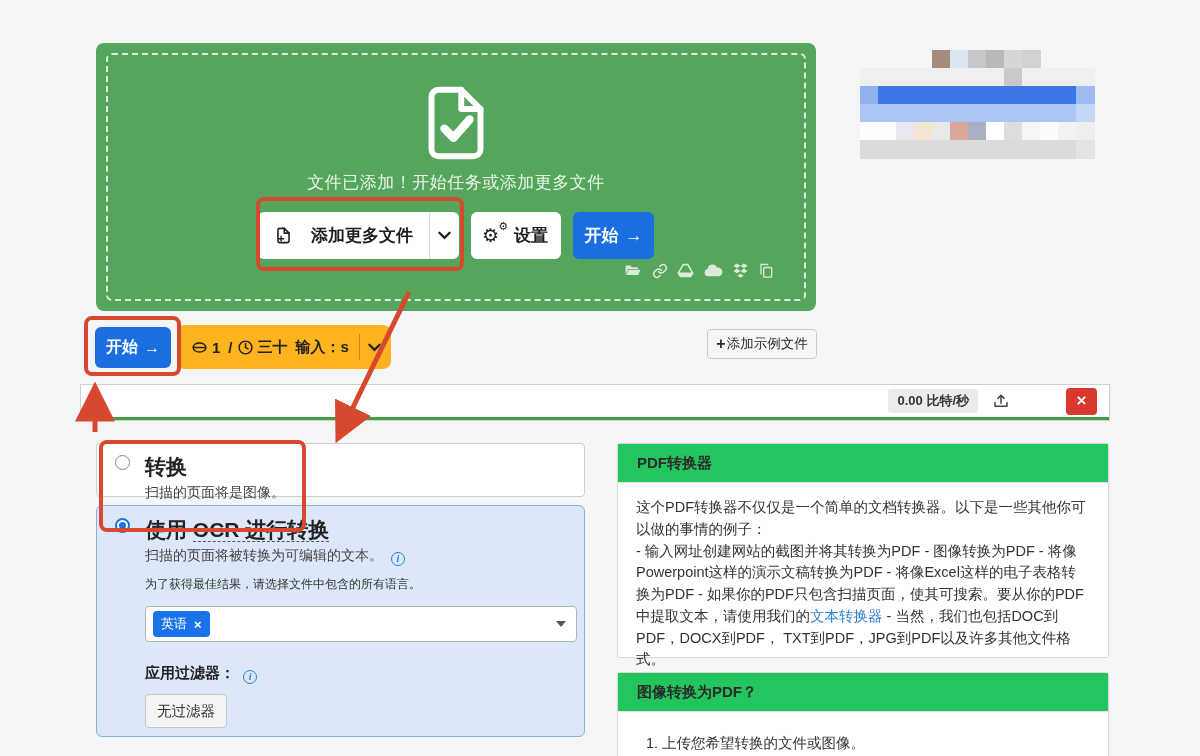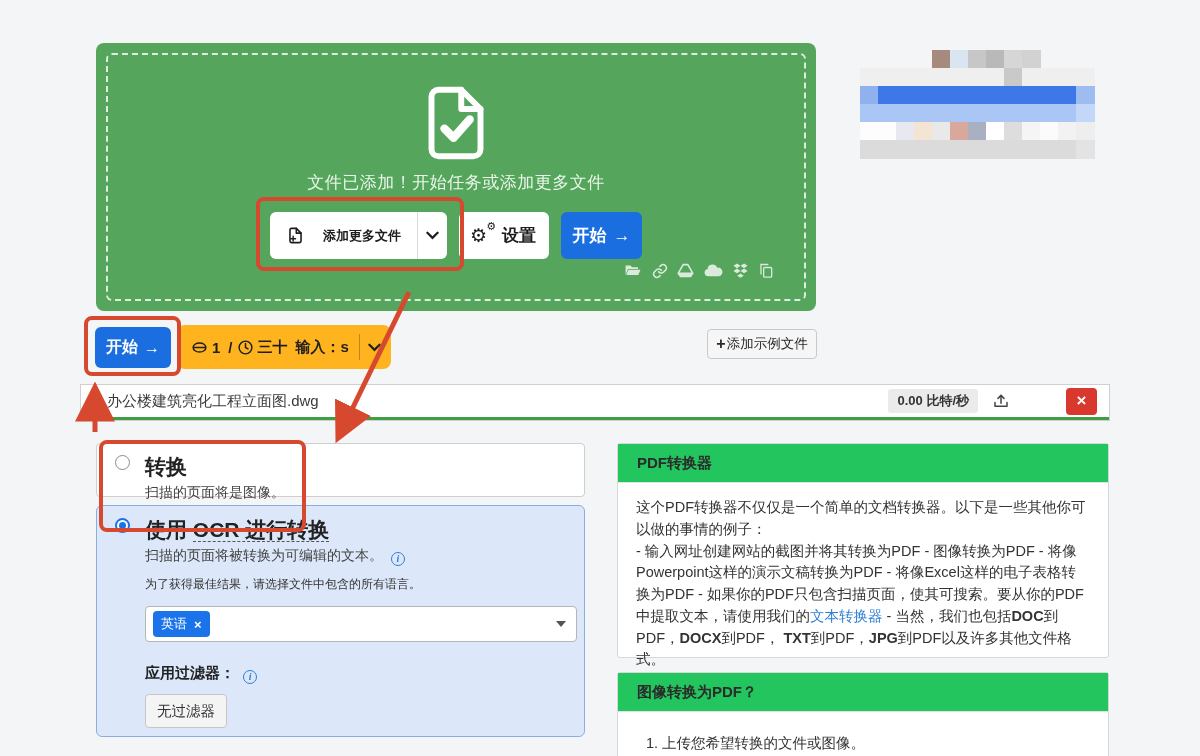--- a/index.html
+++ b/index.html
@@ -13,21 +13,21 @@
   .dropzone-inner { position:absolute; inset:10px; border:2px dashed rgba(255,255,255,.8);
     border-radius:6px; display:flex; flex-direction:column; align-items:center; }
   .doc-icon { margin-top:26px; }
   .dz-message { margin-top:6px; color:#e9f6e9; font-size:17px; letter-spacing:.5px; }
   .dz-buttons { display:flex; align-items:center; margin-top:18px; gap:12px; }
   .btn { display:flex; align-items:center; justify-content:center; height:47px;
     background:#fff; border-radius:6px; font-weight:bold; font-size:17px; color:#1d1d1d;
     cursor:pointer; }
   .split-btn { display:flex; height:47px; background:#fff; border-radius:6px; overflow:hidden; }
   .split-main { display:flex; align-items:center; gap:18px; padding:0 16px; font-weight:bold;
-    font-size:13px; color:#1d1d1d; }
+    font-size:17px; color:#1d1d1d; }
   .split-caret { display:flex; align-items:center; justify-content:center; width:30px;
     border-left:1px solid #d9d9d9; }
   .btn-settings { width:90px; gap:8px; }
   .btn-start { width:81px; background:#1b6ee0; color:#fff; gap:7px; }
   .gear-wrap { position:relative; width:22px; height:22px; font-weight:normal;}
   .gear-main { position:absolute; left:-2px; top:0px; font-size:19px; line-height:22px; }
   .gear-small { position:absolute; right:-2px; top:-4px; font-size:11px; line-height:11px; }
   .source-icons { position:absolute; right:30px; bottom:20px; display:flex; gap:9px; align-items:center; }
   .source-icons svg { display:block; }
 
@@ -97,21 +97,21 @@
 
   
   .card { position:absolute; left:617px; width:492px; background:#fff;
     border:1px solid #d8d8d8; border-radius:3px; }
   .card-header { height:39px; background:#22c55e; border-bottom:1px solid #e2e2e2;
     display:flex; align-items:center; padding:0 19px; font-size:15px; font-weight:bold; color:#2b2b2b; }
   .card1 { top:443px; height:215px; }
   .card2 { top:672px; height:120px; }
   .card-body { padding:14px 18px; font-size:14.5px; line-height:1.5; color:#333; }
   .card-body .link { color:#2f7fd6; cursor:pointer; }
-  .card-body .bold { font-weight:bold; }
+  .card-body .bold { font-weight:normal; }
   .steps { padding:20px 18px 0 28px; font-size:14.5px; line-height:1.65; color:#333; }
 
   
   .anno { position:absolute; border:4px solid #d6492e; border-radius:8px; pointer-events:none; }
   #anno-box1 { left:256px; top:197px; width:208px; height:74px; }
   #anno-box2 { left:84px;  top:316px; width:97px;  height:60px; }
   #anno-box3 { left:99px;  top:440px; width:207px; height:92px; }
   #arrows { position:absolute; left:0; top:0; width:1200px; height:756px; pointer-events:none; }
 </style>
 </head>
@@ -278,21 +278,20 @@
         <path d="M1.5 1.5 L7 7 L12.5 1.5"></path>
       </svg>
   </div>
 
   <div class="example-btn">
     <b>+</b>
     <span>添加示例文件</span>
   </div>
 
   <div class="file-row">
-    <span class="file-name">办公楼建筑亮化工程立面图.dwg</span>
     <span class="file-right">
       <span class="speed-badge">0.00 比特/秒</span>
       <span class="upload-ico">
         <svg width="18" height="18" viewBox="0 0 24 24" fill="none" stroke="#444" stroke-width="2" stroke-linecap="round" stroke-linejoin="round">
             <path d="M4 14v5h16v-5"></path>
             <path d="M12 15V4.5"></path>
             <path d="M8 8.5 12 4.5l4 4"></path>
           </svg>
       </span>
       <span class="x-btn">×</span>

